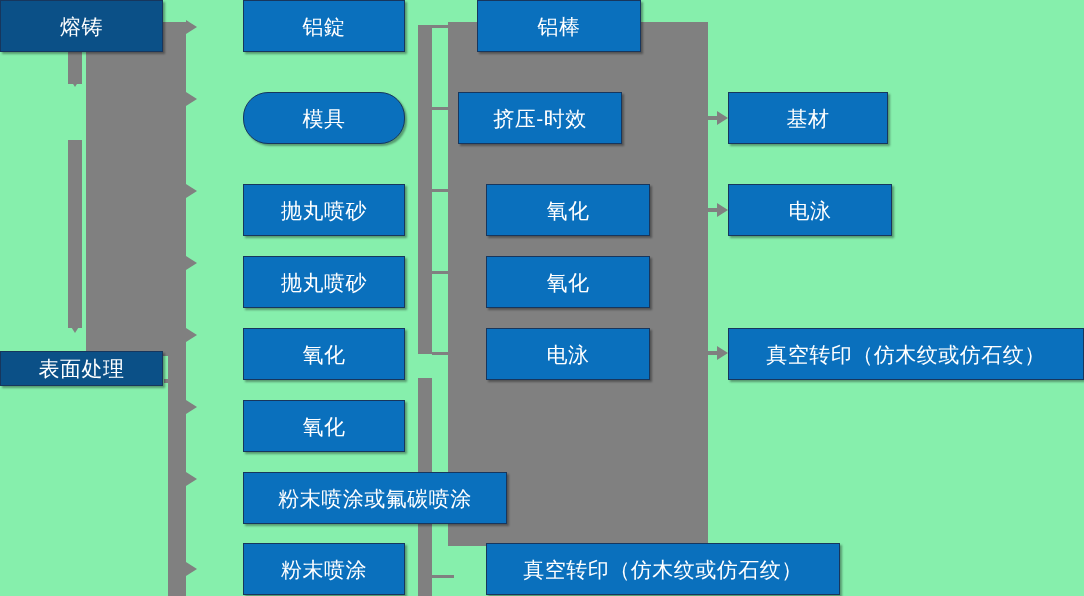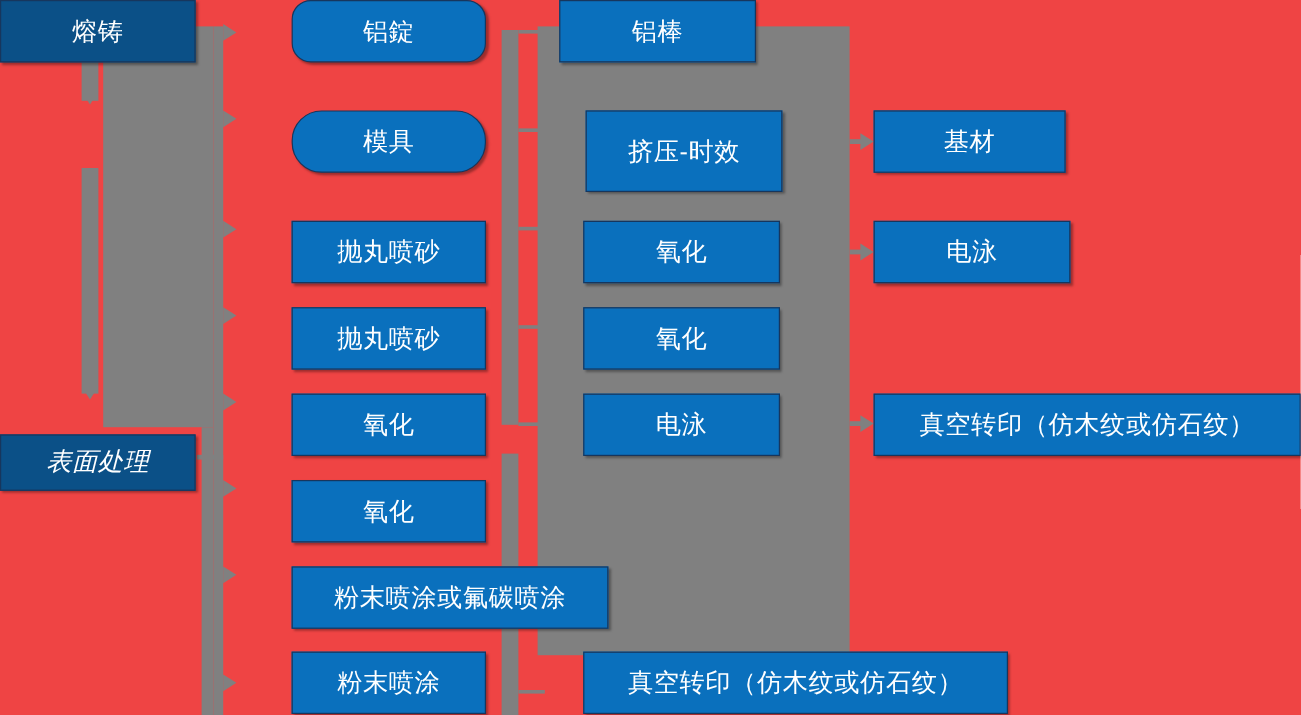--- a/index.html
+++ b/index.html
@@ -9,21 +9,21 @@
     background: #ffffff;
   }
   body {
     font-family: "Liberation Sans", "DejaVu Sans", sans-serif;
   }
   #canvas {
     position: relative;
     width: 1084px;
     height: 596px;
     overflow: hidden;
-    background: #ef4444;
+    background: #86efac;
   }
 
   
   .gray {
     position: absolute;
     background: #808080;
   }
 
   
   .box {
@@ -105,25 +105,25 @@
   <div class="arrow-shaft-r" style="left:708px; top:116px; width:10px;"></div>
   <div class="arrow-r" style="left:717px; top:111px;"></div>
   <div class="arrow-shaft-r" style="left:708px; top:208px; width:10px;"></div>
   <div class="arrow-r" style="left:717px; top:203px;"></div>
   <div class="arrow-shaft-r" style="left:708px; top:351px; width:10px;"></div>
   <div class="arrow-r" style="left:717px; top:346px;"></div>
 
   <div class="box dark" style="left:0px; top:0px; width:163px; height:52px;">
     <span>熔铸</span>
   </div>
-  <div class="box dark" style="left:0px; top:362px; width:163px; height:47px;font-style:italic;">
+  <div class="box dark" style="left:0px; top:351px; width:163px; height:35px;">
     <span>表面处理</span>
   </div>
 
-  <div class="box light" style="left:243px; top:0px; width:162px; height:52px;border-radius:16px;">
+  <div class="box light" style="left:243px; top:0px; width:162px; height:52px;">
     <span>铝錠</span>
   </div>
   <div class="box light" style="left:243px; top:92px; width:162px; height:52px;border-radius:25px;">
     <span>模具</span>
   </div>
   <div class="box light" style="left:243px; top:184px; width:162px; height:52px;">
     <span>抛丸喷砂</span>
   </div>
   <div class="box light" style="left:243px; top:256px; width:162px; height:52px;">
     <span>抛丸喷砂</span>
@@ -134,24 +134,24 @@
   <div class="box light" style="left:243px; top:400px; width:162px; height:52px;">
     <span>氧化</span>
   </div>
   <div class="box light" style="left:243px; top:472px; width:264px; height:52px;">
     <span>粉末喷涂或氟碳喷涂</span>
   </div>
   <div class="box light" style="left:243px; top:543px; width:162px; height:52px;">
     <span>粉末喷涂</span>
   </div>
 
-  <div class="box light" style="left:466px; top:0px; width:164px; height:52px;">
+  <div class="box light" style="left:477px; top:0px; width:164px; height:52px;">
     <span>铝棒</span>
   </div>
-  <div class="box light" style="left:488px; top:92px; width:164px; height:68px;">
+  <div class="box light" style="left:458px; top:92px; width:164px; height:52px;">
     <span>挤压-时效</span>
   </div>
   <div class="box light" style="left:486px; top:184px; width:164px; height:52px;">
     <span>氧化</span>
   </div>
   <div class="box light" style="left:486px; top:256px; width:164px; height:52px;">
     <span>氧化</span>
   </div>
   <div class="box light" style="left:486px; top:328px; width:164px; height:52px;">
     <span>电泳</span>

